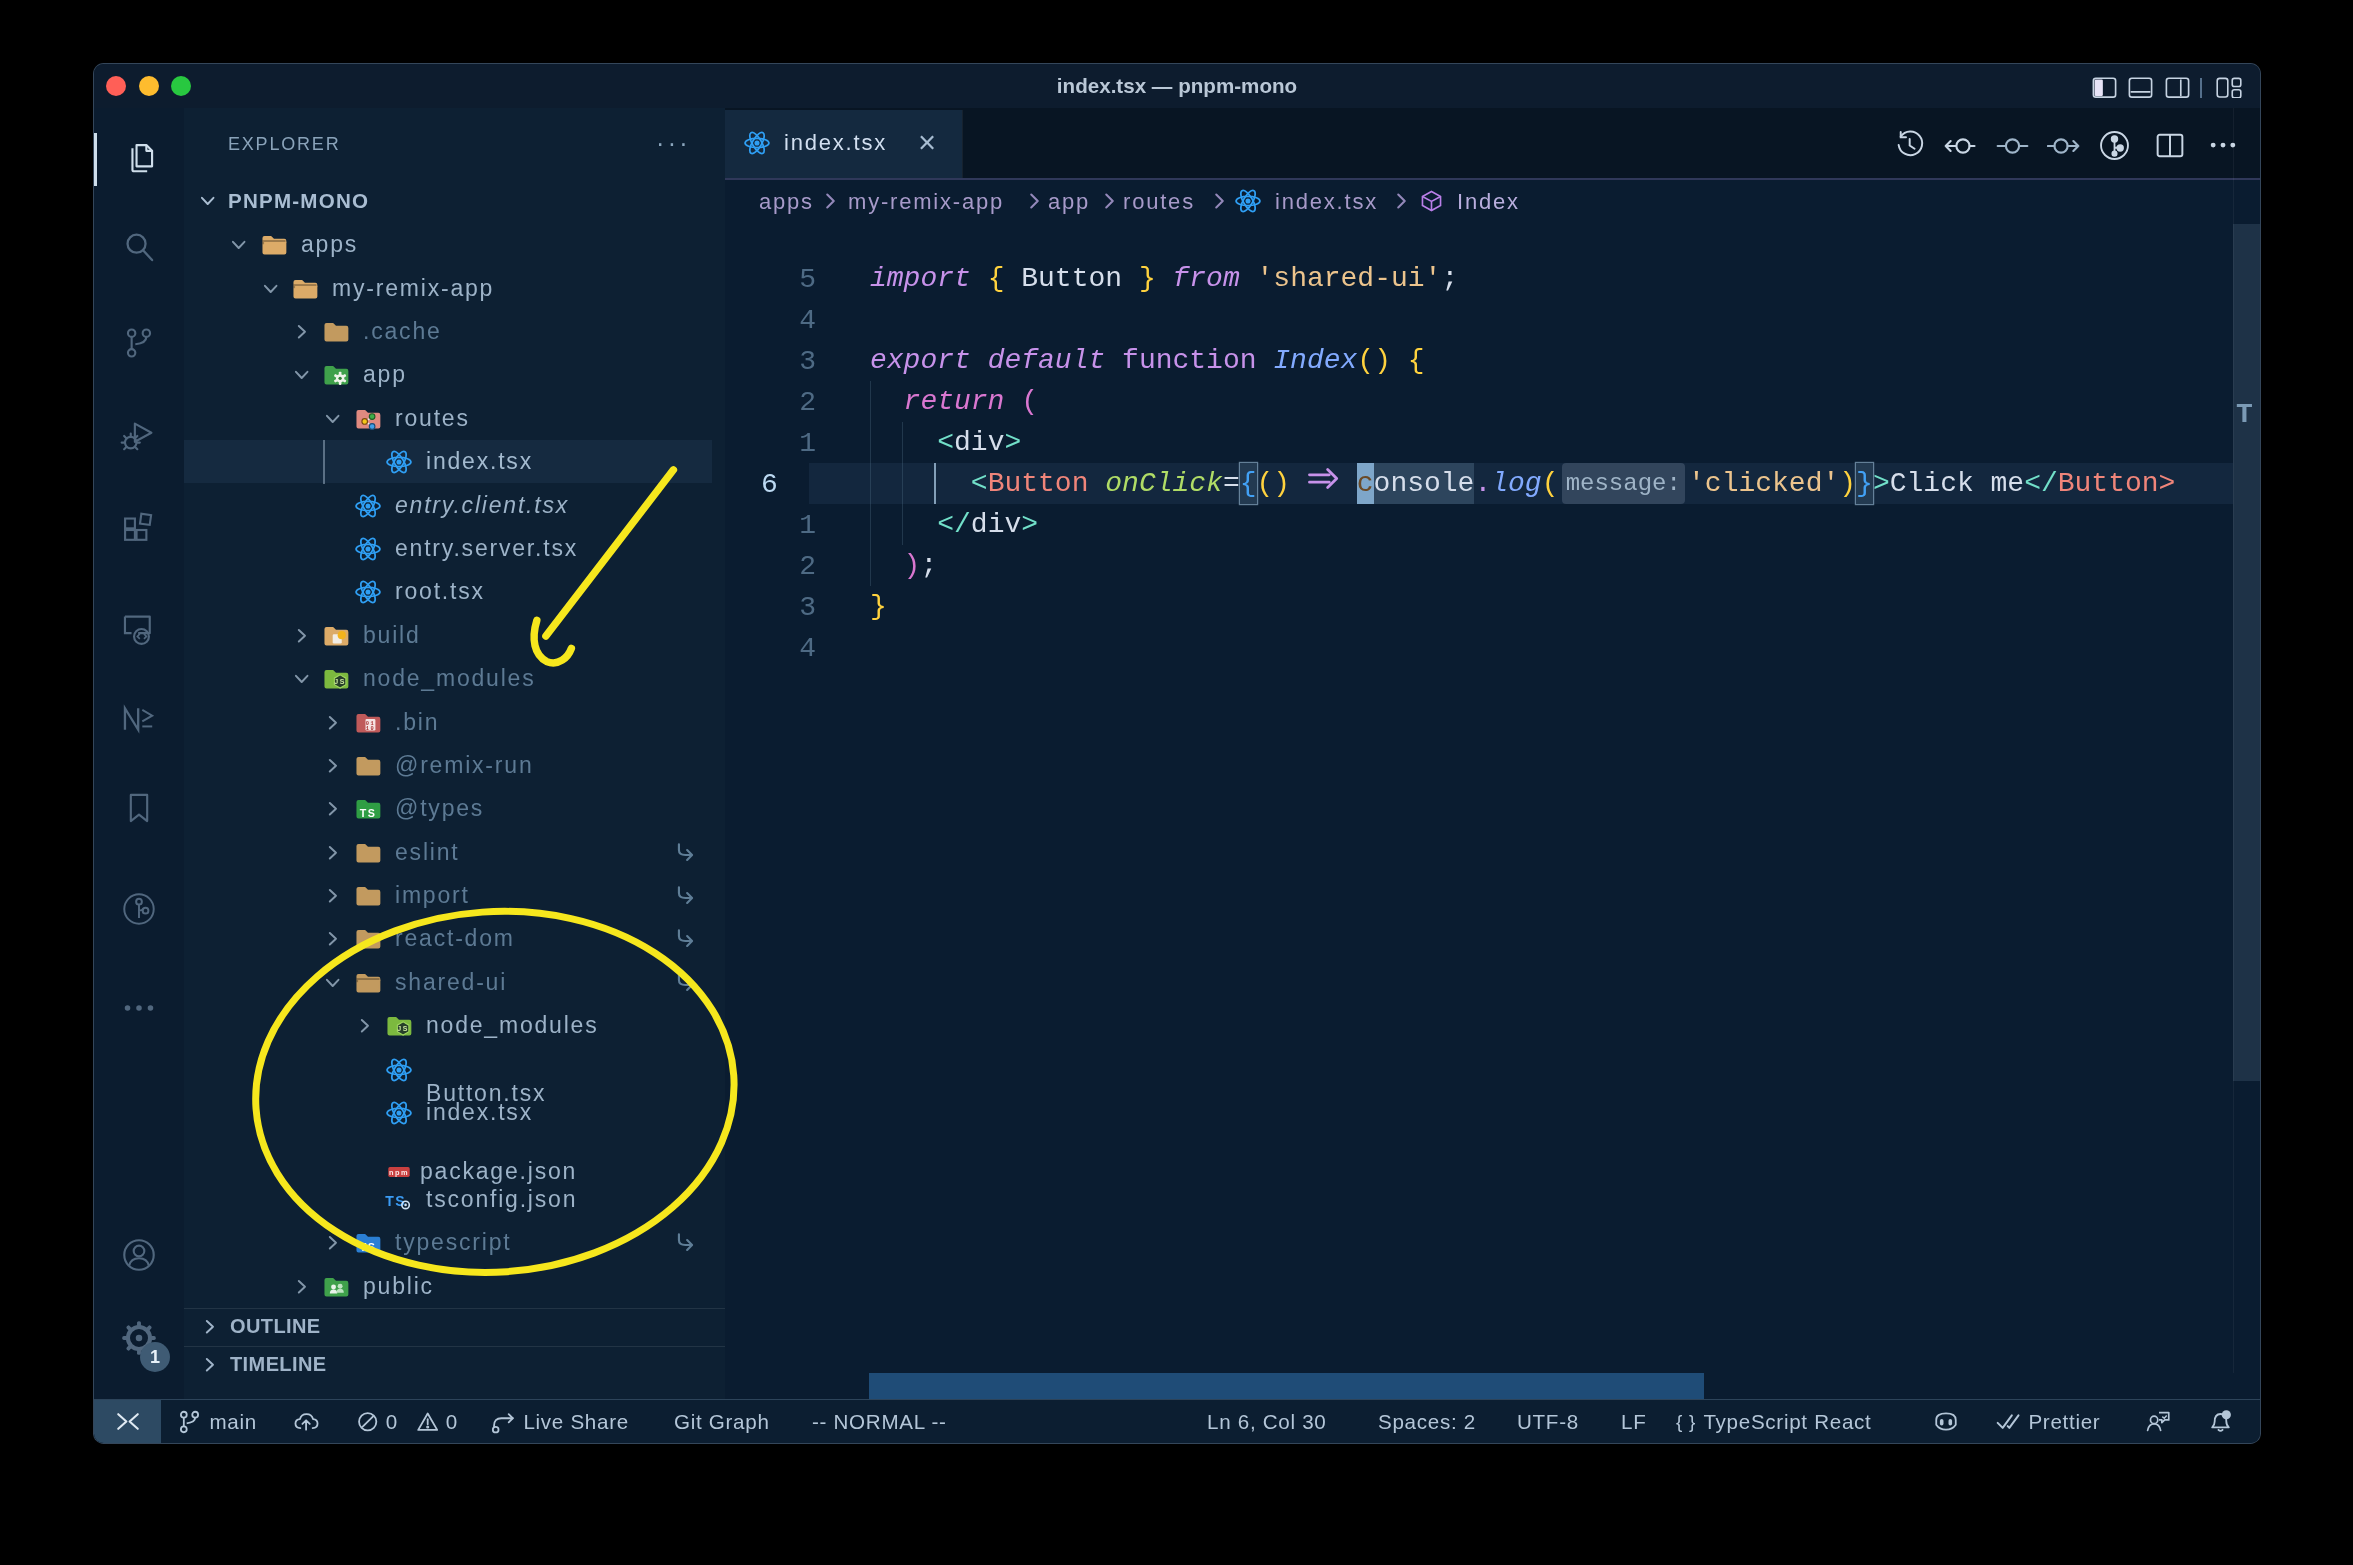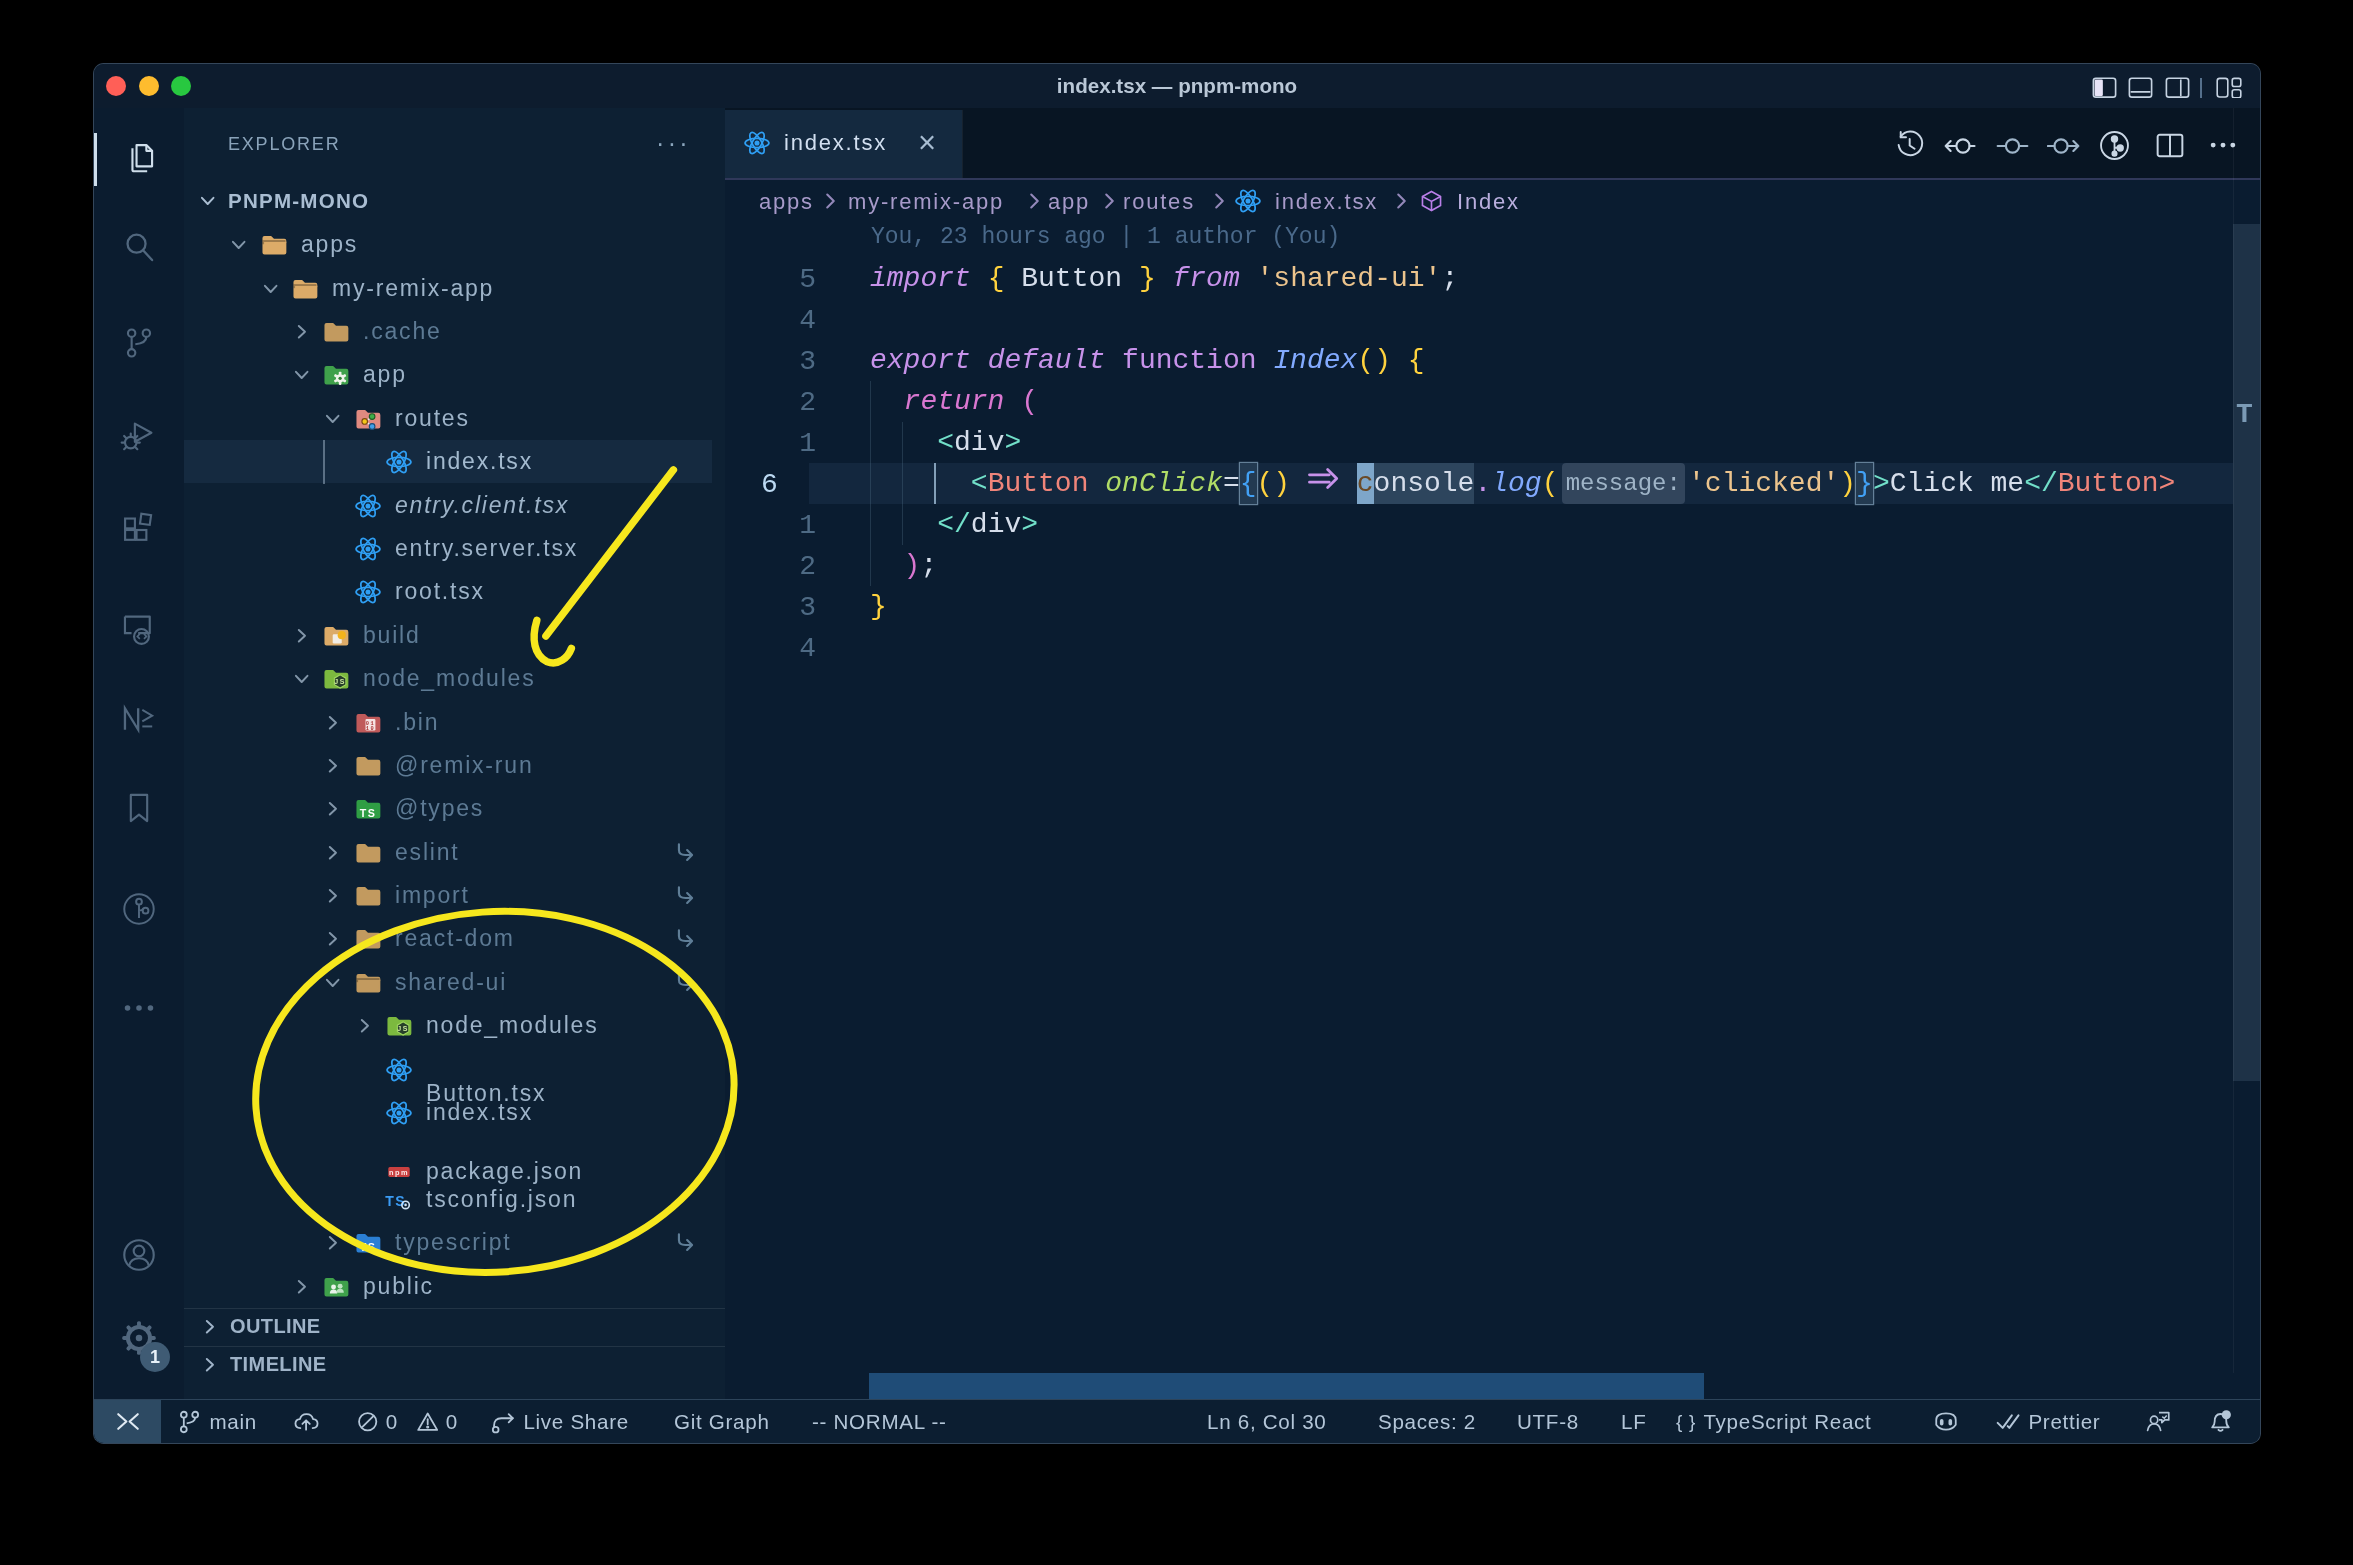--- a/index.html
+++ b/index.html
@@ -506,21 +506,21 @@
           </span>
           <span style="position:absolute;left:242px;">index.tsx</span>
         </div>
 <div class="trow" style="top:1026px;margin-top:16px;">
           <span class="ic" style="position:absolute;left:201px;width:28px;height:28px;">
             <svg width="28" height="28" viewBox="0 0 34 34" style="font-size:28px">
               <rect x="4" y="11" width="26" height="12" rx="2" fill="#c94040"></rect>
               <text x="17" y="20.6" font-family="Liberation Sans" font-size="9" font-weight="bold" fill="#fde8e8" text-anchor="middle">npm</text>
             </svg>
           </span>
-          <span style="position:absolute;left:242px;">package.json</span>
+          <span style="position:absolute;left:236px;">package.json</span>
         </div>
 <div class="trow" style="top:1070px;">
           <span class="ic" style="position:absolute;left:201px;width:28px;height:28px;">
             <svg width="28" height="28" viewBox="0 0 34 34" style="font-size:28px">
               <text x="13" y="24" font-family="Liberation Sans" font-size="17" font-weight="bold" fill="#3b9cf5" text-anchor="middle">TS</text>
               <circle cx="25" cy="23" r="4.5" fill="none" stroke="#cfe2f3" stroke-width="2"></circle>
               <circle cx="25" cy="23" r="1.6" fill="#cfe2f3"></circle>
             </svg>
           </span>
           <span style="position:absolute;left:242px;">tsconfig.json</span>
@@ -706,21 +706,20 @@
 <div class="gut" style="left:58px;top:156px;width:33px;text-align:right;">5</div>
 <div class="gut" style="left:58px;top:197px;width:33px;text-align:right;">4</div>
 <div class="gut" style="left:58px;top:238px;width:33px;text-align:right;">3</div>
 <div class="gut" style="left:58px;top:279px;width:33px;text-align:right;">2</div>
 <div class="gut" style="left:58px;top:320px;width:33px;text-align:right;">1</div>
 <div class="gut" style="left:58px;top:402px;width:33px;text-align:right;">1</div>
 <div class="gut" style="left:58px;top:443px;width:33px;text-align:right;">2</div>
 <div class="gut" style="left:58px;top:484px;width:33px;text-align:right;">3</div>
 <div class="gut" style="left:58px;top:525px;width:33px;text-align:right;">4</div>
 <div class="gut" style="left:36px;top:361px;color:#bcd9f2;">6</div>
-<div class="codeline" style="left:146px;top:109px;"><span style="font-family:'Liberation Mono',monospace;font-size:23px;color:#4a698a;">You, 23 hours ago | 1 author (You)</span></div>
 <div class="codeline" style="left:145px;top:150px;"><span style="color:#c792ea;font-style:italic;">import</span><span style="color:;"> </span><span style="color:#ffd23e;">{</span><span style="color:#d6deeb;"> Button </span><span style="color:#ffd23e;">}</span><span style="color:;"> </span><span style="color:#c792ea;font-style:italic;">from</span><span style="color:;"> </span><span style="color:#ecc48d;">'shared-ui'</span><span style="color:#d6deeb;">;</span></div>
 <div class="codeline" style="left:145px;top:232px;"><span style="color:#c792ea;font-style:italic;">export</span><span style="color:;"> </span><span style="color:#c792ea;font-style:italic;">default</span><span style="color:;"> </span><span style="color:#c792ea;">function</span><span style="color:;"> </span><span style="color:#82aaff;font-style:italic;">Index</span><span style="color:#ffd23e;">()</span><span style="color:;"> </span><span style="color:#ffd23e;">{</span></div>
 <div class="codeline" style="left:145px;top:273px;"><span style="color:;">  </span><span style="color:#d977d0;font-style:italic;">return</span><span style="color:;"> </span><span style="color:#d977d0;">(</span></div>
 <div class="codeline" style="left:145px;top:314px;"><span style="color:;">    </span><span style="color:#72e0c9;">&lt;</span><span style="color:#d6deeb;">div</span><span style="color:#72e0c9;">&gt;</span></div>
 <div class="codeline" style="left:145px;top:355px;"><span style="color:#fff;">      </span><span style="color:#72e0c9;">&lt;</span><span style="color:#f0857a;">Button</span><span style="color:#fff;"> </span><span style="color:#b0dc66;font-style:italic;">onClick</span><span style="color:#d6deeb;">=</span><span style="color:#42a1f5;background:rgba(95,126,151,0.22);box-shadow:0 0 0 1.2px rgba(130,160,185,0.75);">{</span><span style="color:#ffd23e;">()</span><span style="color:#fff;"> </span><span style="display:inline-block;width:33px;vertical-align:middle;"><svg width="33" height="25" viewBox="0 0 40 30">
               <g fill="none" stroke="#c792ea" stroke-width="3.4" stroke-linecap="round" stroke-linejoin="round">
                 <path d="M3 10.5 H27 M3 19.5 H27"></path>
                 <path d="M25 4 L36 15 L25 26"></path>
               </g>
             </svg></span><span style="color:#fff;"> </span><span style="color:#6b4a26;background:#7ea6c9;">c</span><span style="color:#d6deeb;background:rgba(95,126,151,0.35);">onsole</span><span style="color:#c792ea;">.</span><span style="color:#82aaff;font-style:italic;">log</span><span style="color:#ffd23e;">(</span><span style="display:inline-block;width:123px;margin:0 3.3px;background:#32455c;color:#9fb4c7;border-radius:4.1px;font-size:24px;text-align:center;">message:</span><span style="color:#ecc48d;">'clicked'</span><span style="color:#ffd23e;">)</span><span style="color:#42a1f5;background:rgba(95,126,151,0.22);box-shadow:0 0 0 1.2px rgba(130,160,185,0.75);">}</span><span style="color:#72e0c9;">&gt;</span><span style="color:#d6deeb;">Click me</span><span style="color:#72e0c9;">&lt;/</span><span style="color:#f0857a;">Button</span><span style="color:#f0857a;">&gt;</span></div>

